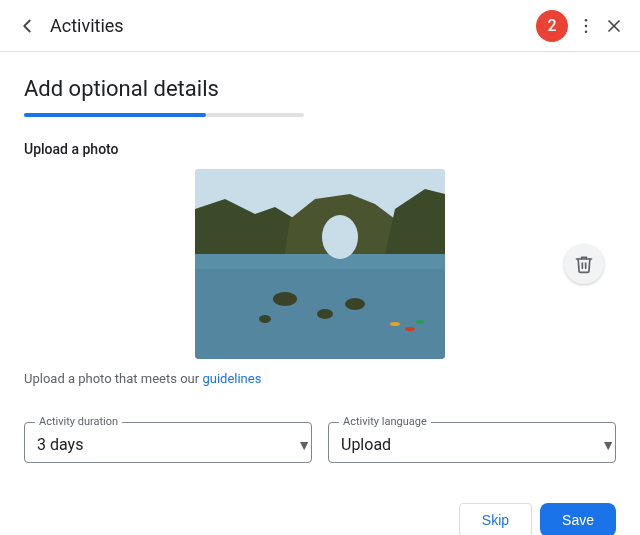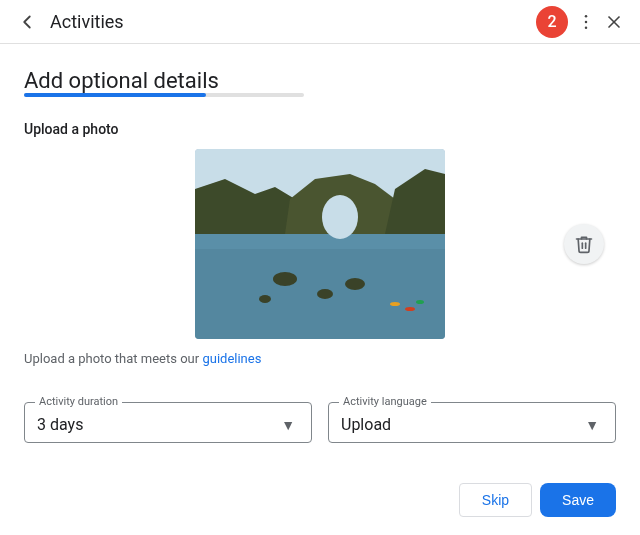--- a/index.html
+++ b/index.html
@@ -10,21 +10,21 @@
       height: 535px;
       overflow: hidden;
       position: relative;
     }
 
     
     .header {
       display: flex;
       align-items: center;
       padding: 8px 16px;
-      height: 44px;
+      height: 52px;
       border-bottom: 1px solid #e0e0e0;
       position: relative;
     }
     .header-back {
       cursor: pointer;
       color: #444;
       font-size: 20px;
       margin-right: 12px;
       display: flex;
       align-items: center;
@@ -66,20 +66,21 @@
 
     
     .main {
       padding: 24px 24px 16px 24px;
     }
 
     .page-title {
       font-size: 22px;
       font-weight: 400;
       color: #202124;
+      margin-bottom: 12px;
     }
 
     .progress-bar-container {
       width: 280px;
       height: 4px;
       background: #e0e0e0;
       border-radius: 2px;
       margin-bottom: 24px;
     }
     .progress-bar-fill {
@@ -149,21 +150,21 @@
       display: flex;
       gap: 16px;
       margin-bottom: 24px;
     }
 
     .form-field {
       flex: 1;
       position: relative;
       border: 1px solid #80868b;
       border-radius: 4px;
-      padding: 8px 16px 8px 12px;
+      padding: 8px 0 8px 12px;
     }
     .form-field-label {
       position: absolute;
       top: -8px;
       left: 10px;
       background: #fff;
       font-size: 11px;
       color: #5f6368;
       padding: 0 4px;
     }

